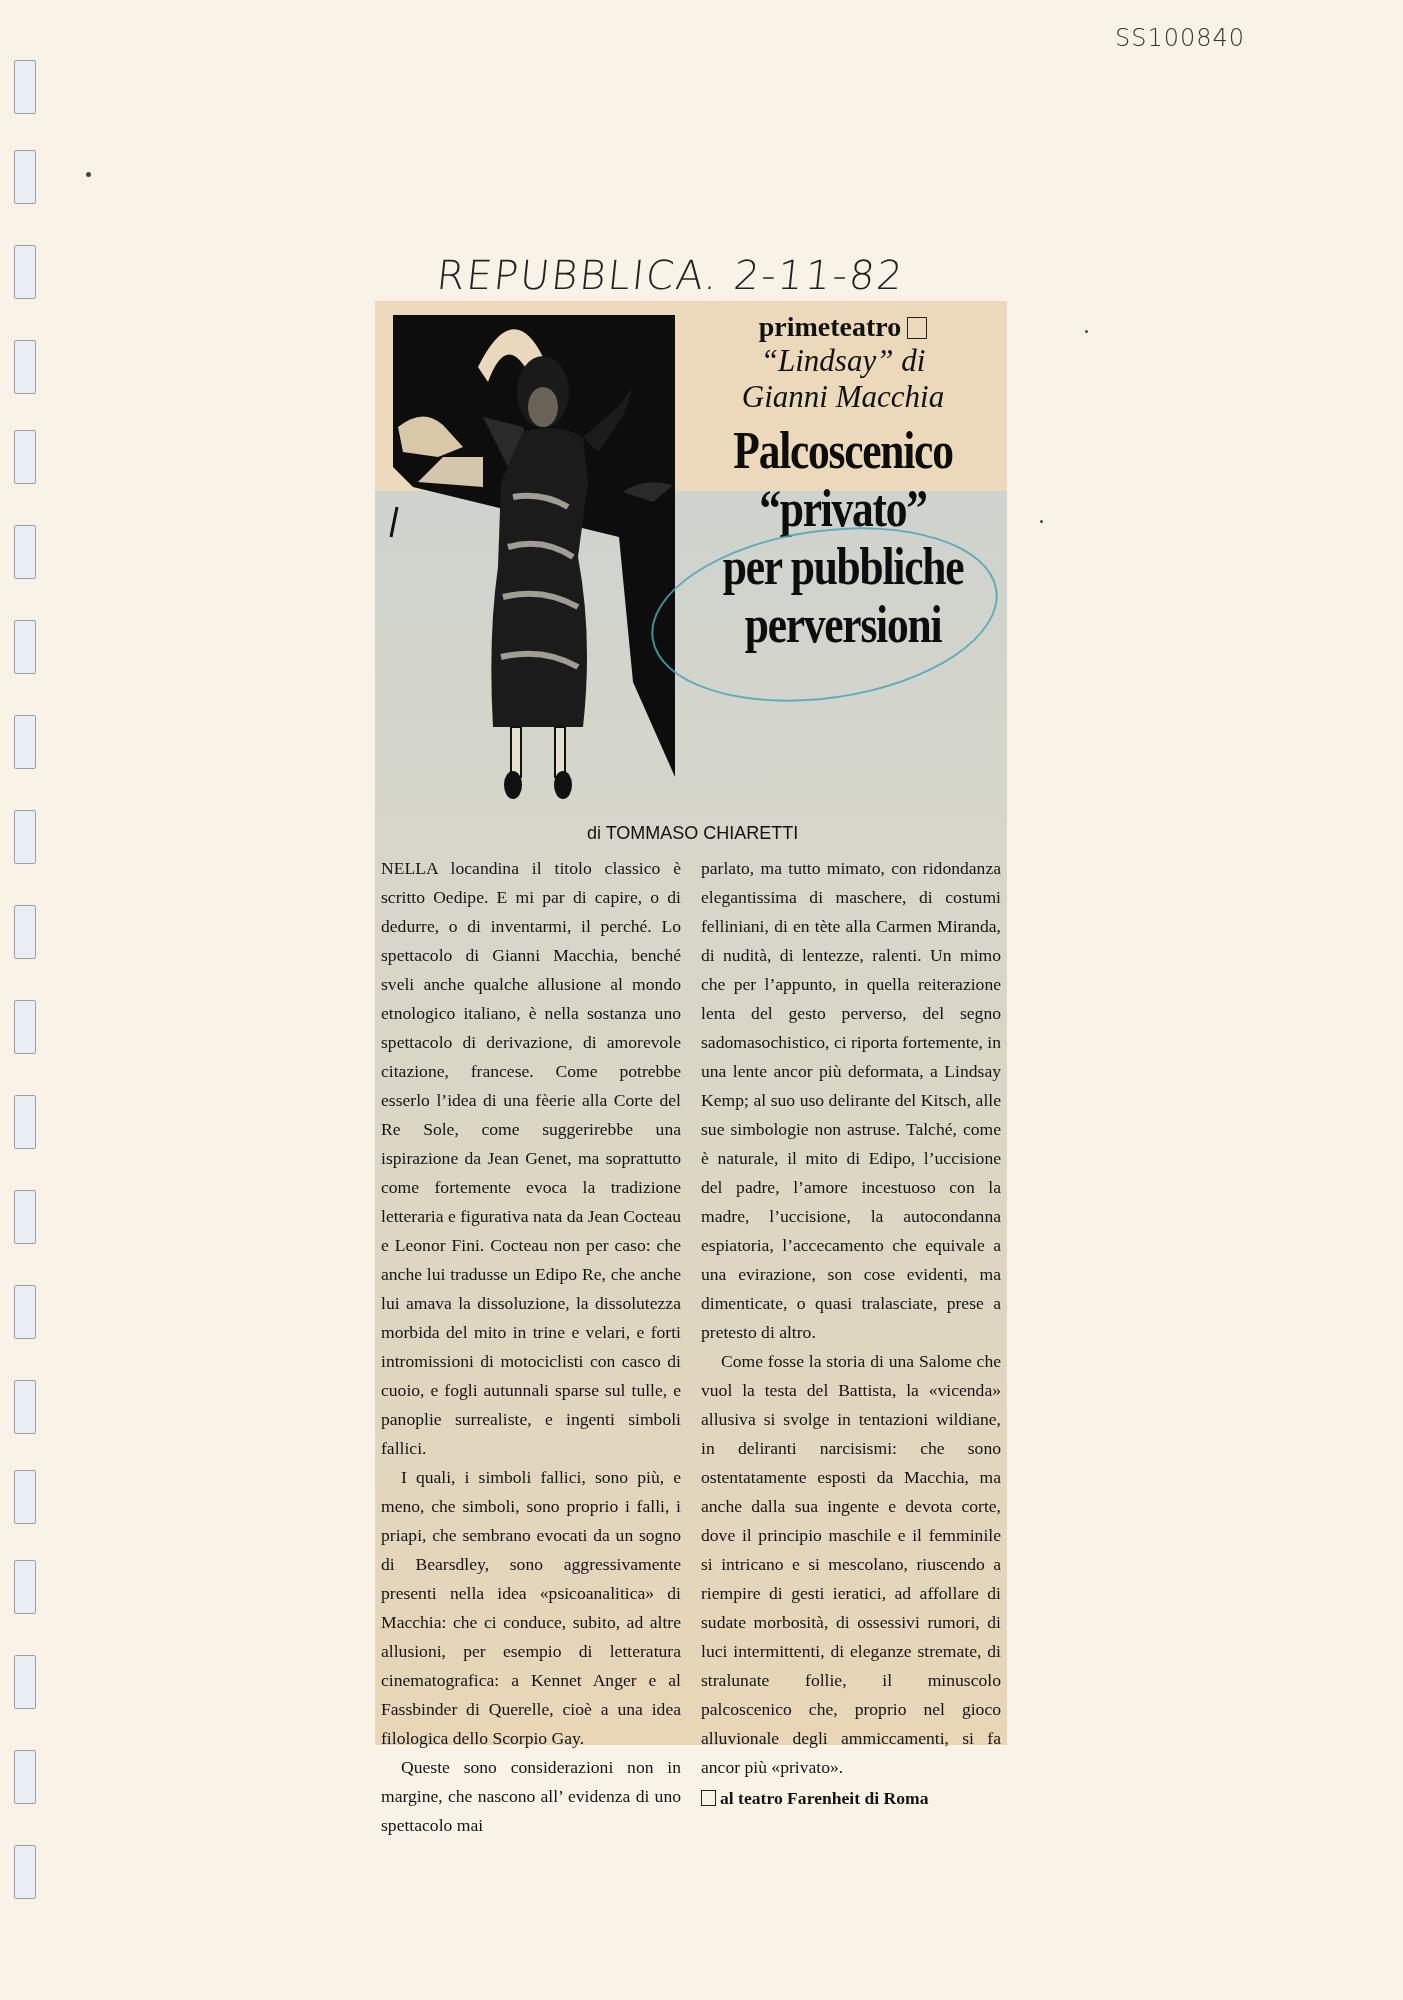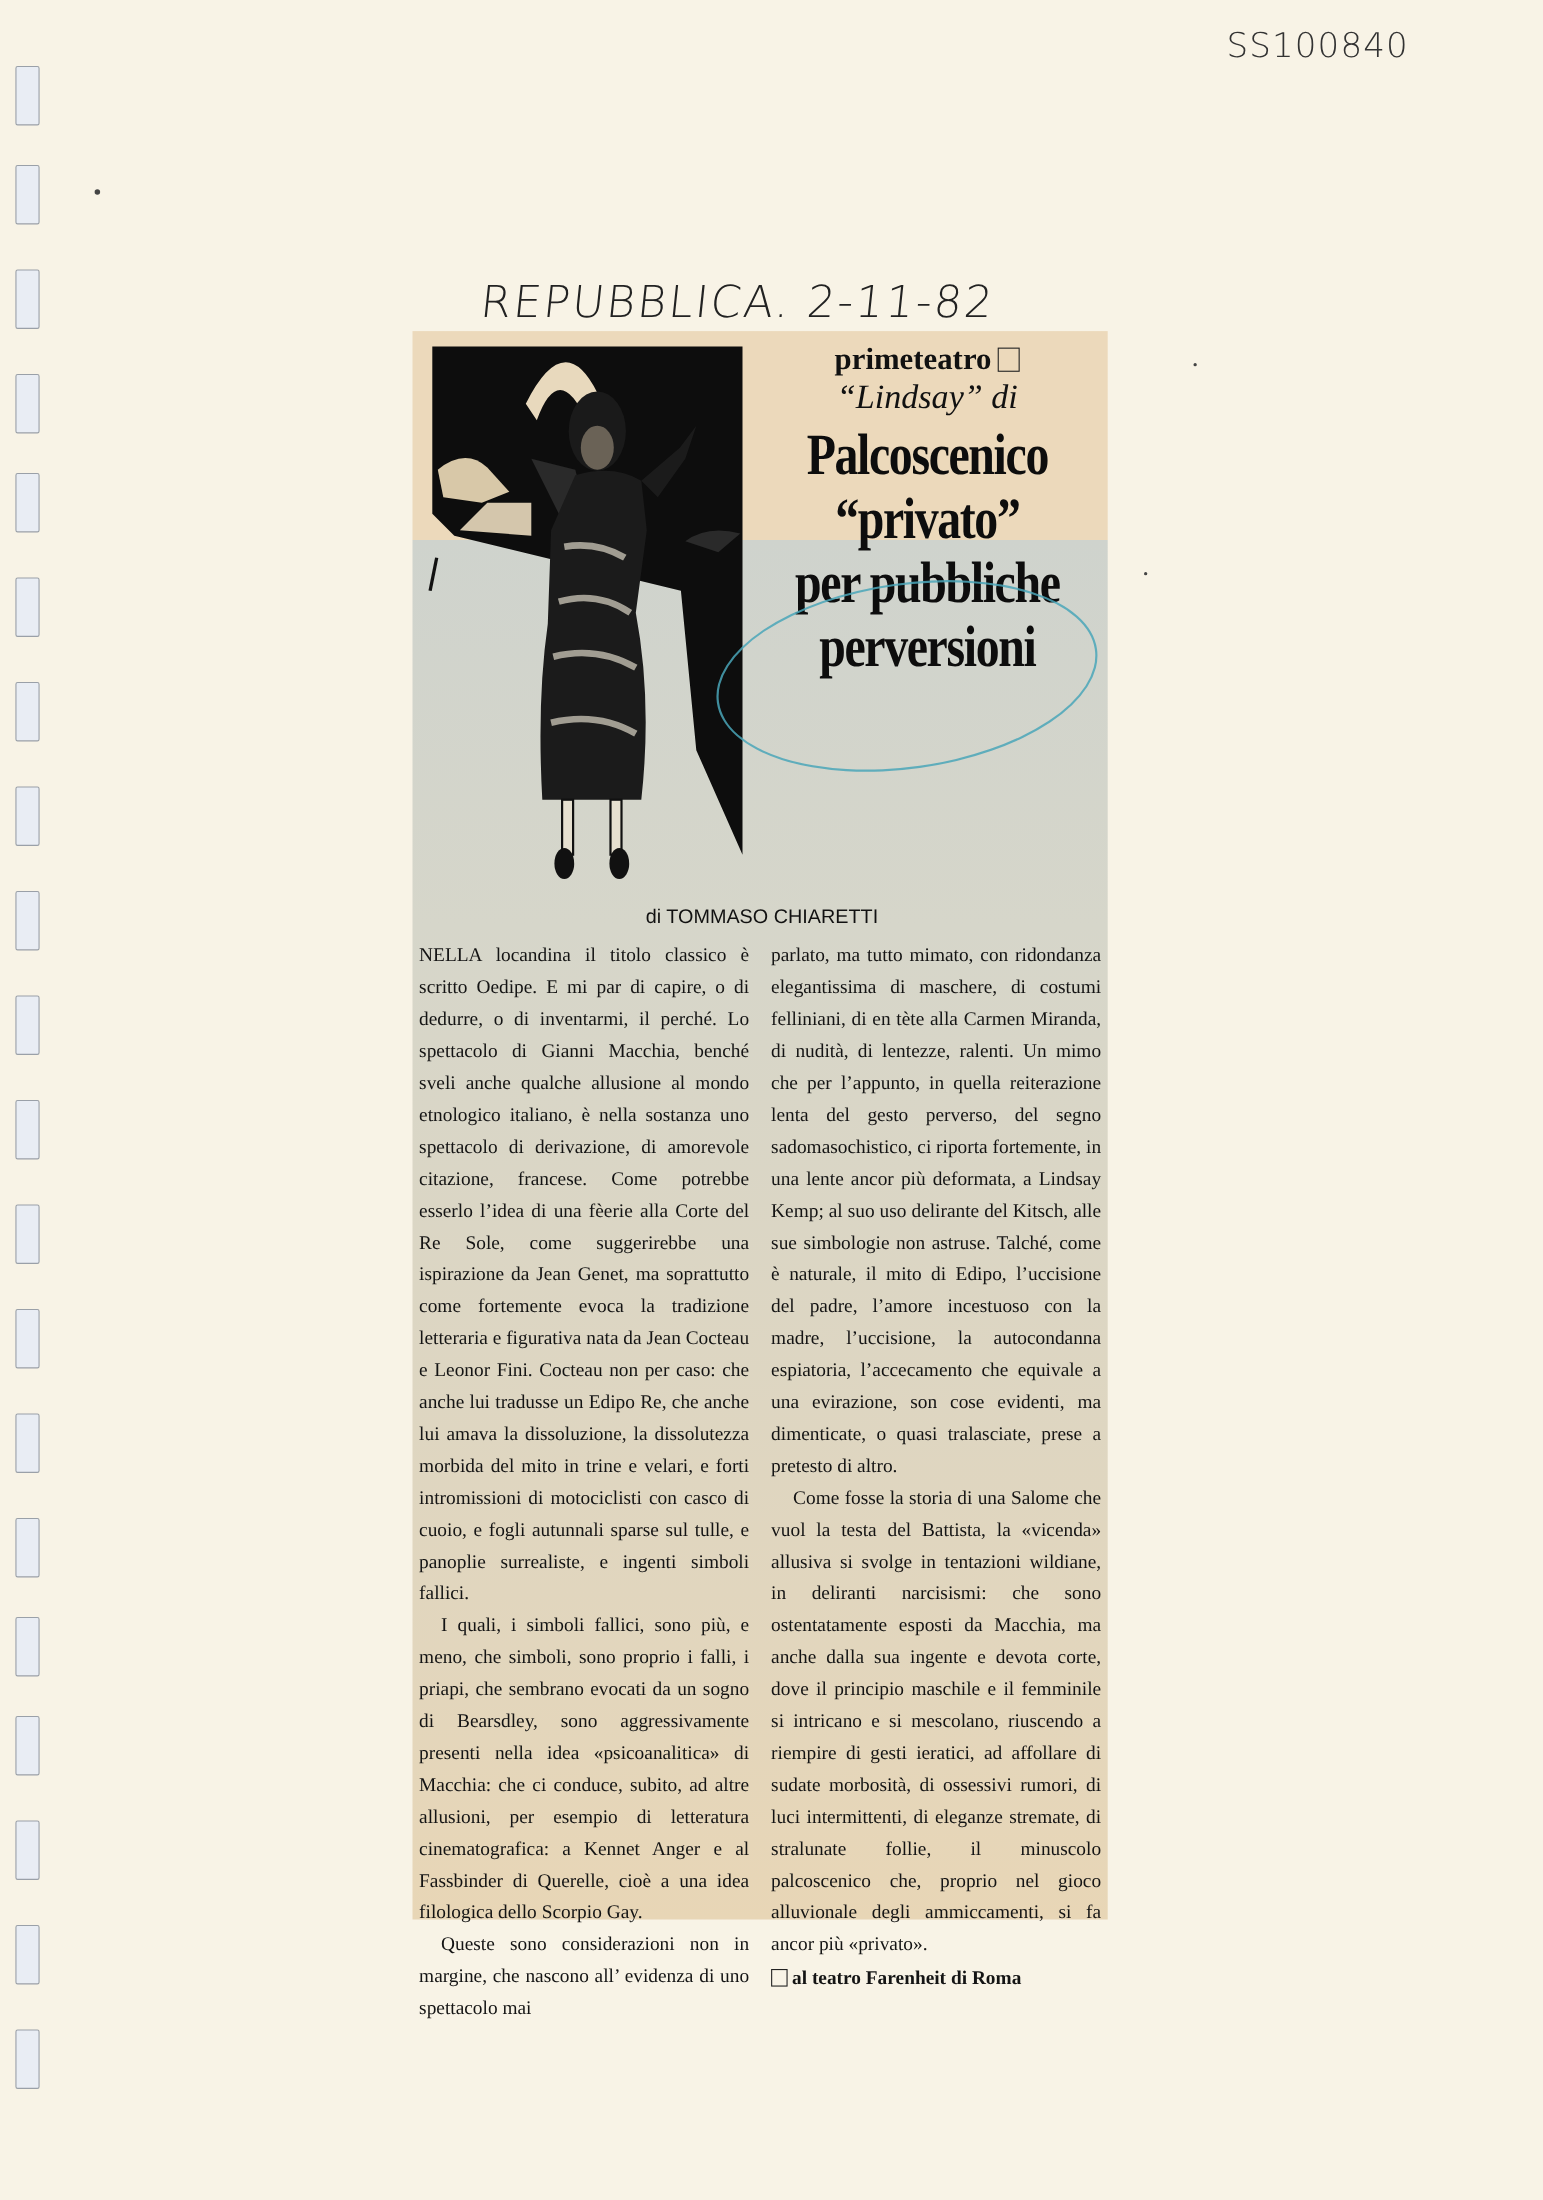--- a/index.html
+++ b/index.html
@@ -3,21 +3,21 @@
 <meta charset="utf-8">
 <style>
   html, body { margin:0; padding:0; }
   body {
     width:1403px; height:2000px; position:relative; overflow:hidden;
     background:#f8f3e6;
     font-family:"Liberation Serif", serif;
   }
   .archive-code {
     position:absolute; left:1115px; top:24px;
-    font-family:"DejaVu Sans", sans-serif; font-size:31px; color:#333;
+    font-family:"DejaVu Sans", sans-serif; font-size:24px; color:#333;
     letter-spacing:1px; font-weight:300;
   }
   .hole {
     position:absolute; left:14px; width:20px; height:52px;
     background:#e9edf4; border:1px solid #9aa0a8; border-radius:2px;
   }
   .speck { position:absolute; width:5px; height:5px; border-radius:50%; background:#444; }
   .handnote {
     position:absolute; left:437px; top:252px;
     font-family:"DejaVu Sans", sans-serif; font-size:40px; color:#222;
@@ -114,20 +114,21 @@
     <ellipse cx="130" cy="478" rx="9" ry="14" fill="#111"></ellipse>
     <ellipse cx="180" cy="478" rx="9" ry="14" fill="#111"></ellipse>
     <path d="M14,200 L8,230" stroke="#111" stroke-width="3"></path>
   </svg>
 
   <div class="head-block">
     <div class="kicker">
       <span>primeteatro</span><span class="box"></span>
     </div>
     <div class="subtitle">“Lindsay” di</div>
+    <div class="subtitle">Gianni Macchia</div>
     <div class="headline">
       <div>Palcoscenico</div>
       <div>“privato”</div>
       <div>per pubbliche</div>
       <div>perversioni</div>
     </div>
   </div>
 
   <div class="byline">di TOMMASO CHIARETTI</div>
 

